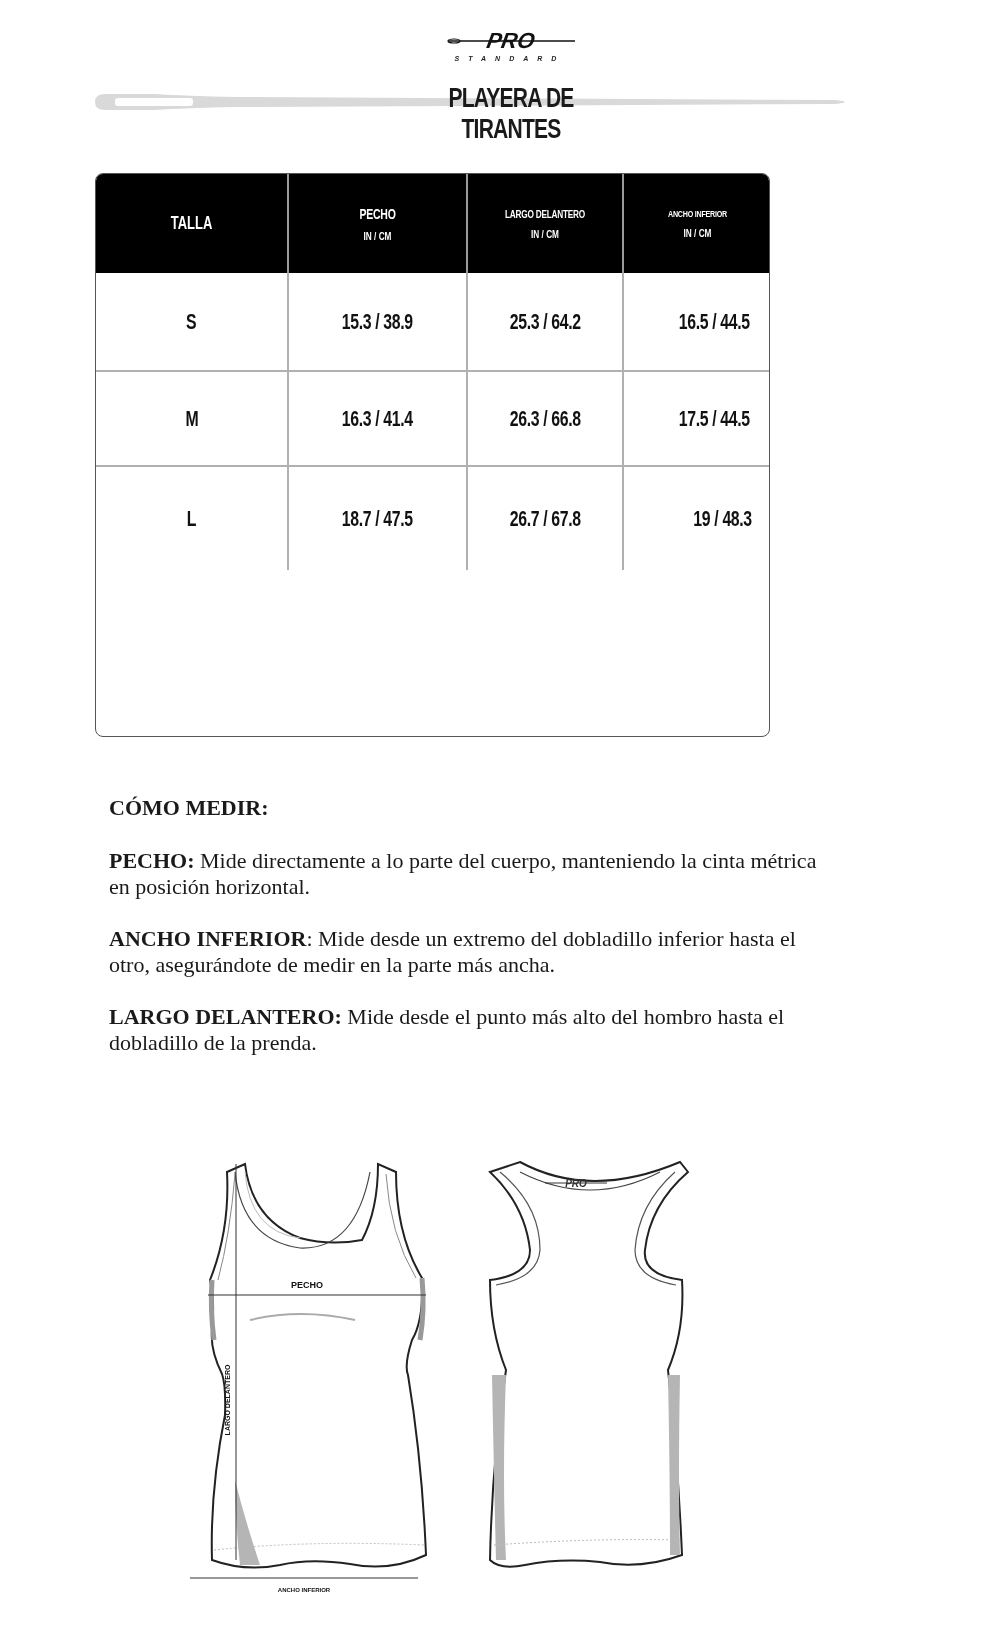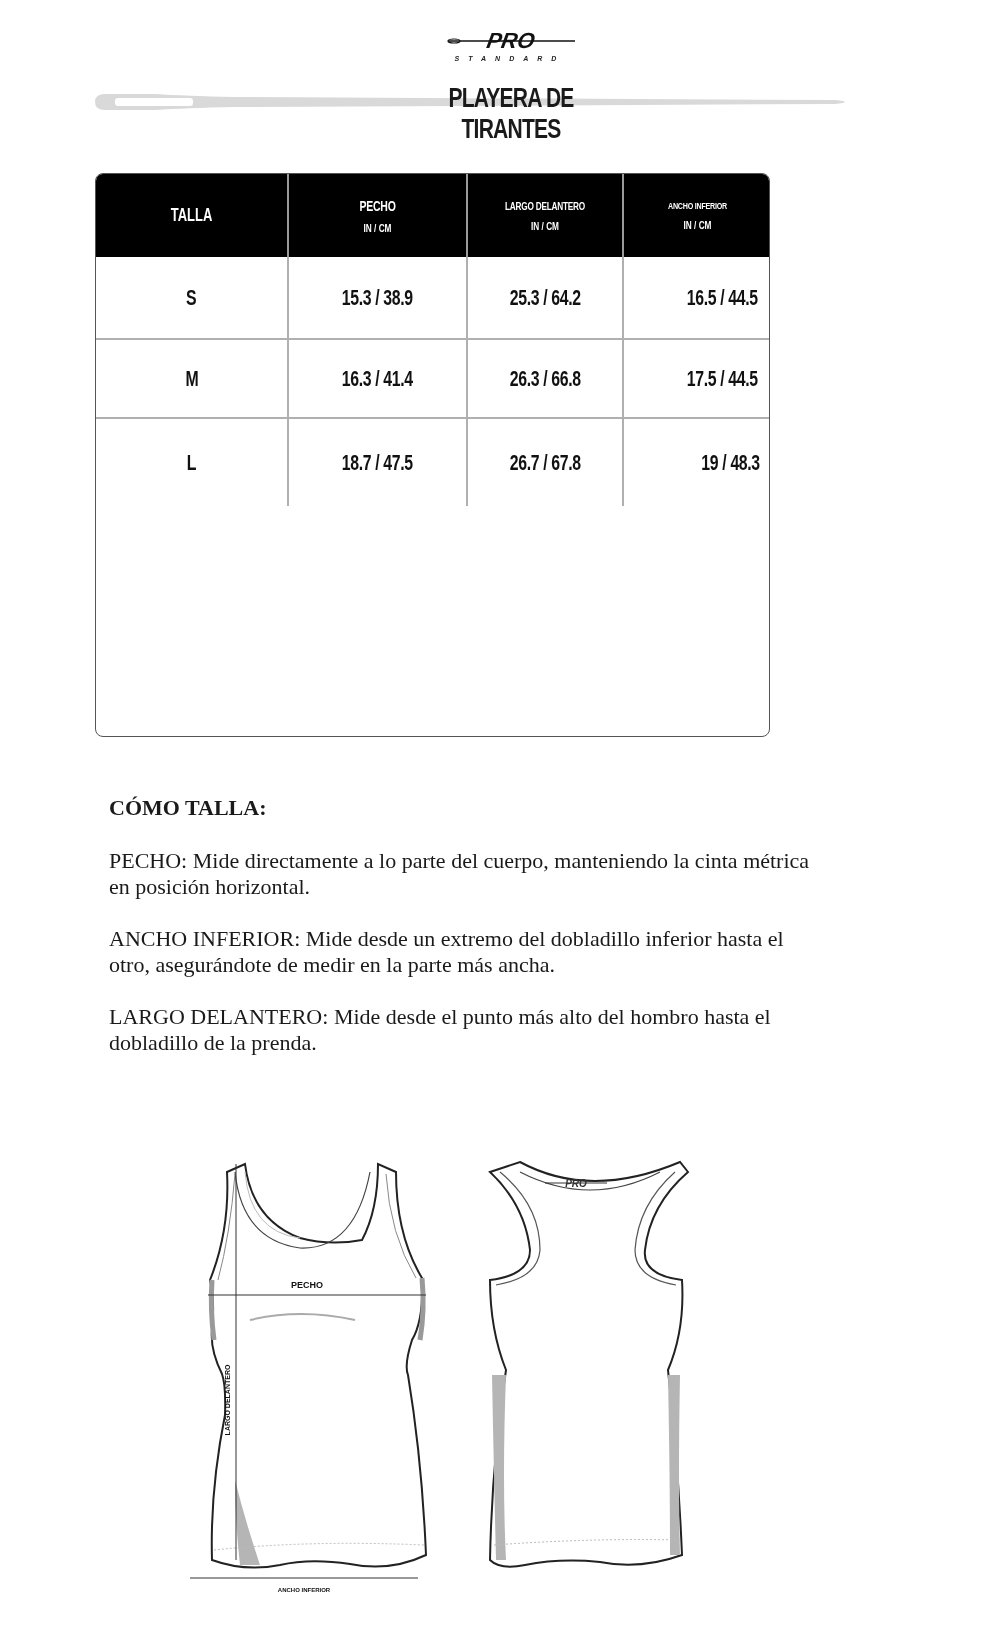--- a/index.html
+++ b/index.html
@@ -6,38 +6,38 @@
   body { width:1000px; height:1648px; position:relative; overflow:hidden; font-family:"Liberation Sans", sans-serif; color:#111; }
 
   .logo { position:absolute; left:440px; top:28px; width:140px; height:40px; }
   .logo svg { display:block; }
   .logo-sub { position:absolute; left:0; top:27px; width:140px; text-align:center; font-family:"Liberation Sans", sans-serif; font-style:italic; font-weight:700; font-size:7px; letter-spacing:9px; color:#222; }
 
   .needle { position:absolute; left:95px; top:88px; width:760px; height:28px; }
   .title { position:absolute; left:380px; top:83px; width:262px; text-align:center; font-family:"Liberation Sans", sans-serif; font-weight:700; font-size:27px; letter-spacing:-1px; color:#1a1a1a; transform:scaleX(0.78); transform-origin:center; background:transparent; }
   .size-table-wrap { position:absolute; left:95px; top:173px; width:675px; height:564px; border:1.5px solid #555; border-radius:8px; overflow:hidden; box-sizing:border-box; }
   table { border-collapse:collapse; table-layout:fixed; width:100%; }
-  th, td { text-align:center; padding:0; }
+  th, td { text-align:center; padding:8px; }
   thead th { background:#000; color:#fff; height:83px; border-right:2px solid #9a9a9a; font-weight:700; }
   thead th:last-child { border-right:none; }
   .th-main { display:block; font-size:14px; transform:scaleX(0.75); letter-spacing:-0.3px; }
   .th-main.small { font-size:11px; }
   .th-main.xs { font-size:9.5px; }
   .th-unit { display:block; font-size:11px; margin-top:8px; transform:scaleX(0.75); }
   .th-talla { font-size:18px; display:block; transform:scaleX(0.72); }
   tbody td { height:77px; border-right:2px solid #b0b0b0; border-top:2px solid #b0b0b0; font-weight:700; font-size:22px; color:#111; }
   tbody td:last-child { border-right:none;text-align:right; }
   tbody tr:first-child td { border-top:none; height:81px; }
   tbody tr:last-child td { height:87px; }
   .cell-txt { display:inline-block; transform:scaleX(0.72); letter-spacing:-0.5px; }
 
   .howto { position:absolute; left:109px; top:795px; width:720px; font-family:"Liberation Serif", serif; font-size:22px; line-height:26px; color:#1a1a1a; }
   .howto h2 { margin:0 0 27px 0; font-size:22px; font-weight:700; }
   .howto p { margin:0 0 26px 0; }
-  .howto b { font-weight:400;text-align:center; }
+  .howto b { font-weight:700;text-align:center; }
 
   .drawings { position:absolute; left:190px; top:1160px; width:520px; height:440px; }
   .drawings svg { display:block; }
 </style>
 </head>
 <body>
 
 <div class="logo">
   <svg width="140" height="26" viewBox="0 0 140 26">
     <line x1="8" y1="13" x2="135" y2="13" stroke="#111" stroke-width="1.5"></line>
@@ -97,21 +97,21 @@
         <td><span class="cell-txt">L</span></td>
         <td><span class="cell-txt">18.7 / 47.5</span></td>
         <td><span class="cell-txt">26.7 / 67.8</span></td>
         <td><span class="cell-txt">19 / 48.3</span></td>
       </tr>
     </tbody>
   </table>
 </div>
 
 <div class="howto">
-  <h2>CÓMO TALLA:</h2>
+  <h2>CÓMO MEDIR:</h2>
   <p><b>PECHO:</b><span> Mide directamente a lo parte del cuerpo, manteniendo la cinta métrica en posición horizontal.</span></p>
   <p><b>ANCHO INFERIOR</b><span>: Mide desde un extremo del dobladillo inferior hasta el otro, asegurándote de medir en la parte más ancha.</span></p>
   <p><b>LARGO DELANTERO:</b><span> Mide desde el punto más alto del hombro hasta el dobladillo de la prenda.</span></p>
 </div>
 
 <div class="drawings">
   <svg width="520" height="440" viewBox="0 0 520 440">
 
     <g>
       <path d="M37,12 L55,4 Q62,60 110,78 Q140,86 172,80 Q188,50 188,4 L206,12 Q206,75 232,118 Q234,160 222,180 Q214,205 218,215 Q232,300 236,395 Q200,412 160,404 Q120,398 90,405 Q55,412 22,400 Q20,330 35,255 Q36,225 32,214 Q20,190 22,170 Q25,140 20,120 Q40,70 37,12 Z" fill="#ffffff" stroke="#222" stroke-width="2"></path>

